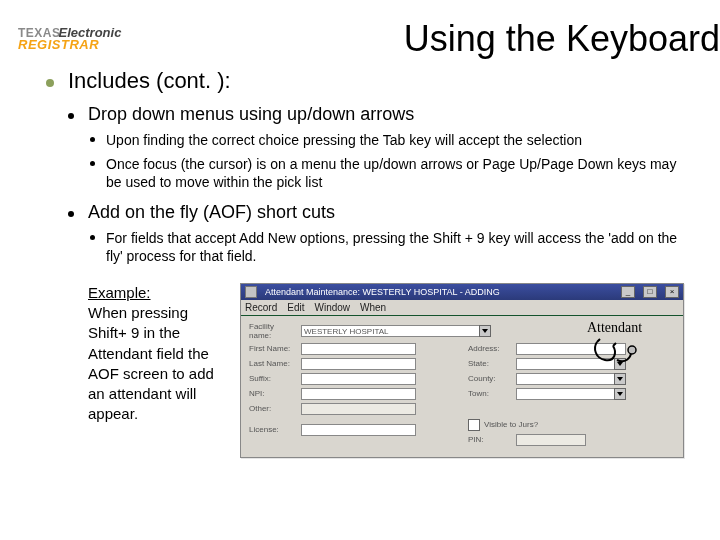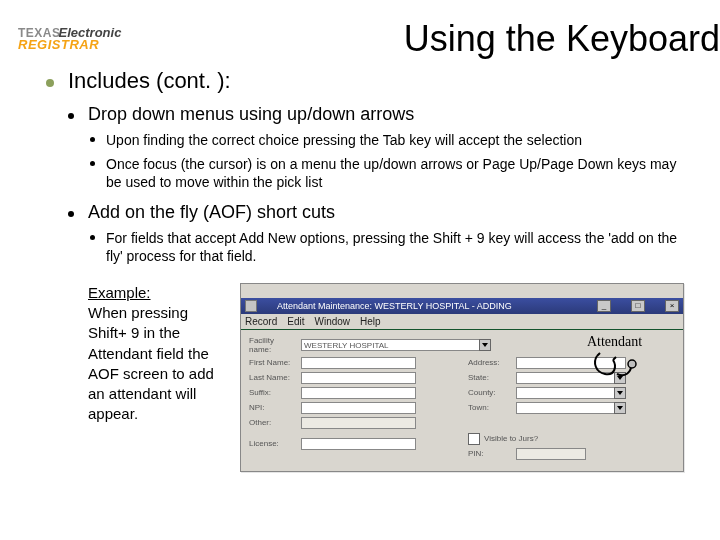--- a/index.html
+++ b/index.html
@@ -130,23 +130,22 @@
     font-size: 9px;
     color: #222;
     box-shadow: 1px 1px 0 rgba(0,0,0,0.1);
   }
   .titlebar {
     background: linear-gradient(#3b4ea0, #2b3a7a);
     color: #fff;
     padding: 2px 4px;
     display: flex;
     align-items: center;
-    gap: 20px;
+    gap: 8px;
     font-size: 9px;
-    margin-top: 14px;
   }
   .titlebar .ticon {
     width: 10px; height: 10px; background: #c4c4c4; border: 1px solid #777;
   }
   .titlebar .spacer { flex: 1; }
   .winbtn {
     width: 12px; height: 10px; background: #c9c9c9; border: 1px solid #666;
     display: inline-block;
     text-align: center;
     line-height: 9px;
@@ -268,21 +267,21 @@
                   <span>Attendant Maintenance: WESTERLY HOSPITAL - ADDING</span>
                   <span class="spacer"></span>
                   <span class="winbtn">_</span>
                   <span class="winbtn">□</span>
                   <span class="winbtn">×</span>
                 </div>
                 <div class="menubar">
                   <span>Record</span>
                   <span>Edit</span>
                   <span>Window</span>
-                  <span>Help</span>
+                  <span>When</span>
                 </div>
                 <div class="form">
 
                   <div class="attendant-block">
                     <div class="atxt">Attendant</div>
                     <div class="steth">
                       <svg viewBox="0 0 48 34" width="48" height="34">
                         <path d="M6 4 C 2 10, 4 20, 14 22 C 24 24, 26 14, 22 8" stroke="#000" stroke-width="2" fill="none"></path>
                         <path d="M26 22 C 34 26, 40 20, 40 14" stroke="#000" stroke-width="2" fill="none"></path>
                         <circle cx="41" cy="12" r="4" fill="#bfbfbf" stroke="#000" stroke-width="1.5"></circle>

